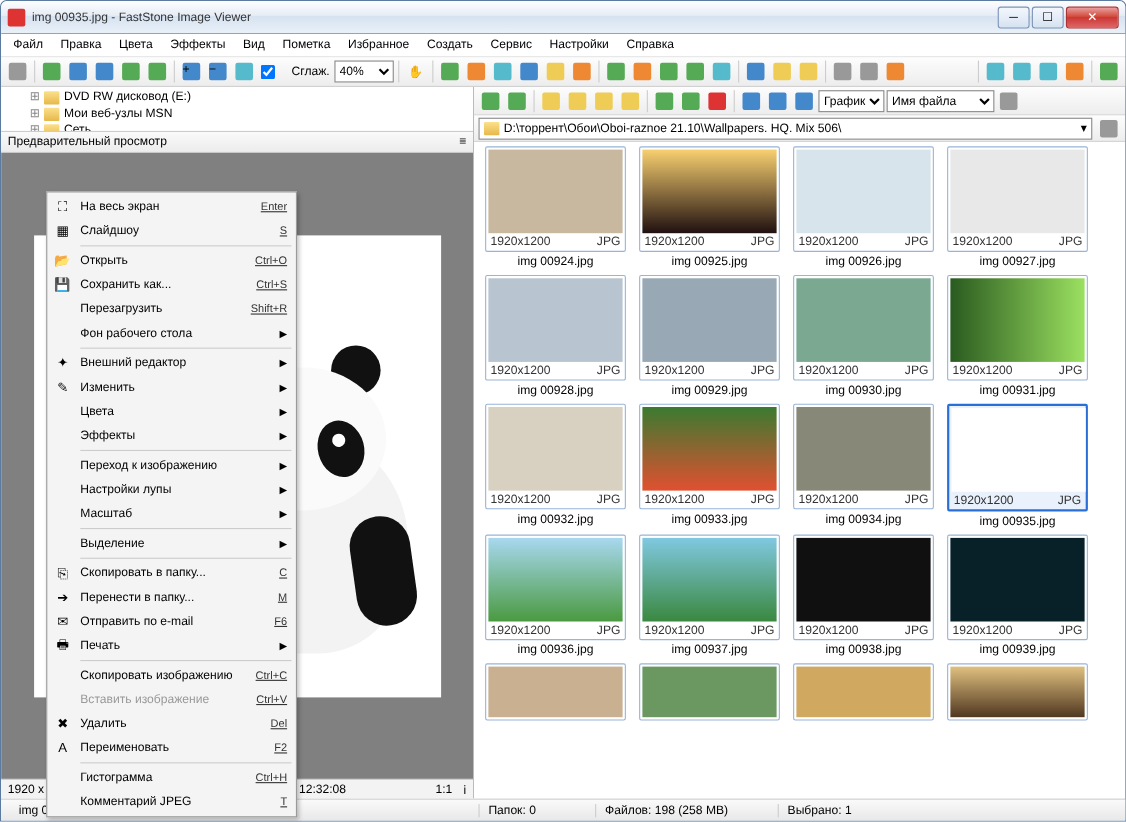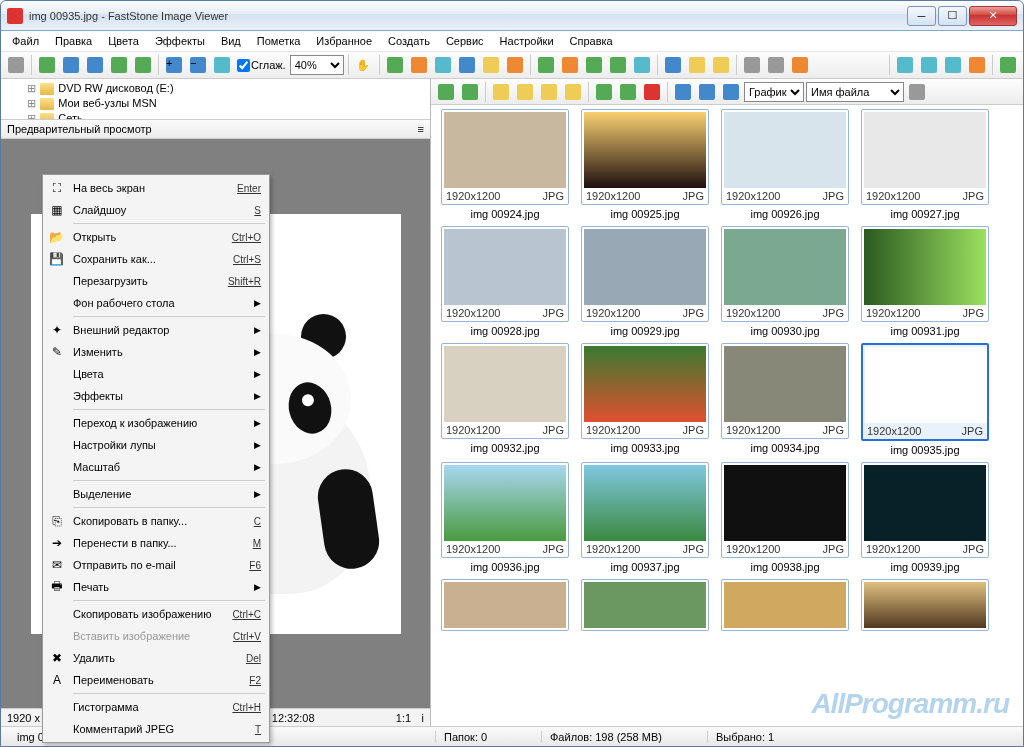--- a/index.html
+++ b/index.html
@@ -9,21 +9,21 @@
 .titlebar .app-icon { width: 16px; height: 16px; background: #d33; border-radius: 2px; margin-right: 6px; }
 .titlebar .title { flex: 1; color: #333; }
 .win-buttons { display: flex; gap: 2px; }
 .win-btn { width: 29px; height: 20px; border: 1px solid #7a94b6; border-radius: 3px; background: linear-gradient(#f3f7fc,#d6e2f1); display: flex; align-items: center; justify-content: center; }
 .win-btn.close { width: 48px; background: linear-gradient(#e9a0a0,#d24a3a 45%,#c33 46%,#d66); border-color: #a33; color: #fff; }
 .menubar { height: 20px; background: #fff; display: flex; align-items: center; padding: 0 4px; gap: 2px; }
 .menubar span { padding: 2px 7px; cursor: default; }
 .toolbar { min-height: 28px; background: linear-gradient(#fdfdfd,#ededed); border-top: 1px solid #e6e6e6; border-bottom: 1px solid #ccc; display: flex; align-items: center; padding: 2px 4px; gap: 2px; flex-wrap: wrap; }
 .tb-btn { width: 22px; height: 22px; border: 1px solid transparent; border-radius: 2px; display: flex; align-items: center; justify-content: center; }
 .tb-sep { width: 1px; height: 20px; background: #ccc; margin: 0 2px; }
-.tb-check { display: flex; align-items: center; gap: 1px; padding: 0 2px; }
+.tb-check { display: flex; align-items: center; gap: 15px; padding: 0 2px; }
 .tb-select { height: 20px; font-size: 11px; border: 1px solid #888; background: #fff; }
 .content { flex: 1; display: flex; overflow: hidden; }
 .left-pane { width: 430px; display: flex; flex-direction: column; border-right: 1px solid #bbb; }
 .tree { height: 40px; background: #fff; overflow: hidden; padding: 2px 4px; line-height: 15px; }
 .tree-row { display: flex; align-items: center; gap: 4px; padding-left: 22px; }
 .preview-header { height: 20px; background: linear-gradient(#fafafa,#ececec); border-top: 1px solid #ccc; border-bottom: 1px solid #ccc; padding: 2px 6px; display: flex; align-items: center; }
 .preview-header .arrow { margin-left: auto; }
 .preview-area { flex: 1; background: #808080; position: relative; display: flex; align-items: center; justify-content: center; overflow: hidden; }
 .preview-img { width: 370px; height: 420px; background: #fff; position: relative; }
 .panda-body { position: absolute; right: 30px; bottom: 40px; width: 180px; height: 200px; background: #f3f3f3; border-radius: 50% 50% 45% 45%; }
@@ -308,20 +308,30 @@
         <select class="tb-select" style="width:60px">
           <option>Графика</option>
         </select>
         <select class="tb-select" style="width:98px">
           <option>Имя файла</option>
         </select>
         <div class="tb-btn">
             <span class="ic gray"></span>
           </div>
       </div>
+      <div class="addressbar-row">
+        <div class="addressbar">
+          <span class="folder-ico"></span>
+          <span>D:\торрент\Обои\Oboi-raznoe 21.10\Wallpapers. HQ. Mix 506\</span>
+          <span style="margin-left:auto">▾</span>
+        </div>
+        <div class="tb-btn">
+            <span class="ic gray"></span>
+          </div>
+      </div>
       <div class="thumb-grid" id="thumb-grid">
           <div class="thumb-cell">
             <div class="thumb-frame">
               <div class="thumb-img" style="background: rgb(200, 184, 160);"></div>
               <div class="thumb-meta">
                 <span>1920x1200</span>
                 <span>JPG</span>
               </div>
             </div>
             <div class="thumb-name">img 00924.jpg</div>
@@ -618,14 +628,13 @@
       <div class="ctx-row">
         <span>Гистограмма</span>
         <span class="ctx-shortcut">Ctrl+H</span>
       </div>
       <div class="ctx-row">
         <span>Комментарий JPEG</span>
         <span class="ctx-shortcut">T</span>
       </div>
     </div>
 
-  <div class="watermark">AllProgramm.ru</div>
 </div>
 
 </body></html>

